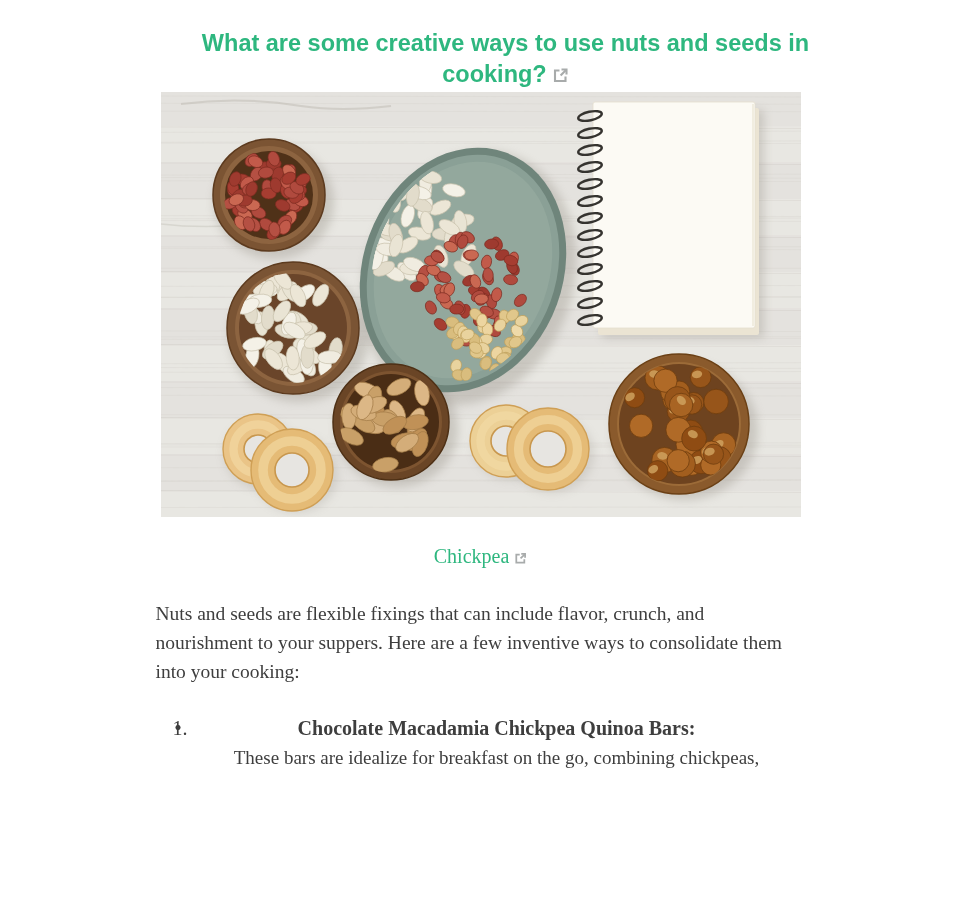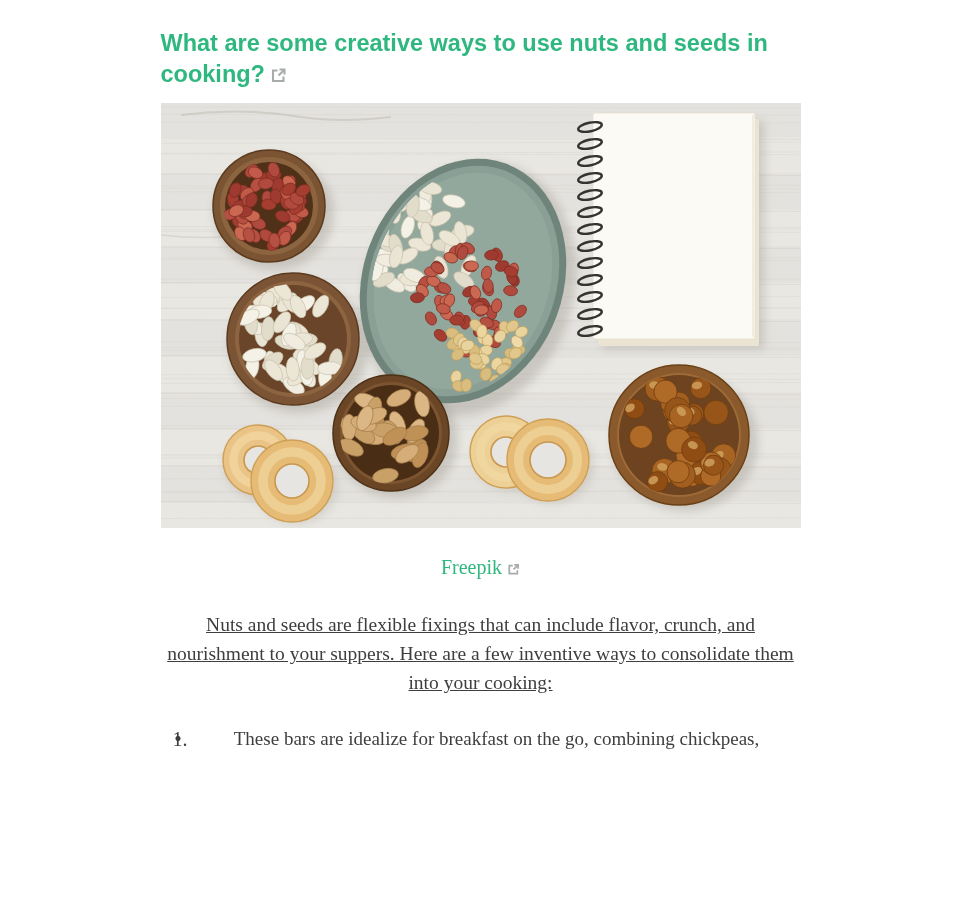--- a/index.html
+++ b/index.html
@@ -13,33 +13,33 @@
   body{
     width:961px;height:900px;overflow:hidden;
     background:var(--page-bg);
     font-family:"Liberation Serif", serif;
     color:var(--text);
   }
   .content{width:640px;margin:0 auto;position:relative;}
   h1.page-title{
     font-family:"Liberation Sans", sans-serif;
     font-weight:700;font-size:23.5px;line-height:31px;
-    margin:28px auto 13px;width:690px;
+    text-align:center;margin:28px auto 2px;width:690px;
   }
   h1.page-title a{color:var(--accent);text-decoration:none;}
   .ext-icon{display:inline-block;vertical-align:baseline;margin-left:5px;}
   .ext-icon svg{display:inline-block;vertical-align:-2px;}
   figure.photo{margin:0;width:640px;height:425px;line-height:0;}
   .caption{
     text-align:center;margin-top:27px;font-size:20px;line-height:24px;
   }
   .caption a{color:var(--accent);text-decoration:none;}
   p.intro{
-    text-align:center;font-size:19.5px;line-height:29px;
-    margin:31px 0 0;width:650px;position:relative;left:-5px;text-decoration:underline;
+    font-size:19.5px;line-height:29px;
+    margin:31px 0 0;width:650px;position:relative;left:-5px;
   }
   ol.num-list,ul.bullet-list{list-style:none;margin:0;padding:0;}
   ol.num-list{margin-top:27px;}
   ul.bullet-list{margin-top:14px;}
   li.list-row{position:relative;padding:0 16px 0 48px;}
   li.list-row + li.list-row{margin-top:4px;}
   .marker{
     position:absolute;left:12px;top:0;
     font-size:20px;line-height:30px;color:var(--text);
   }
@@ -549,38 +549,39 @@
         <circle cx="345" cy="349" r="36" fill="#ecd096" stroke="#cf9f55" stroke-width="1.4"></circle>
         <circle cx="345" cy="349" r="25.5" fill="none" stroke="#f4dca6" stroke-width="8.4" opacity="0.6"></circle>
         <circle cx="345" cy="349" r="15" fill="#e7e5e1" stroke="#c8974e" stroke-width="1.6"></circle>
         <circle cx="387" cy="357" r="41" fill="#e5bb76" stroke="#cf9f55" stroke-width="1.4"></circle>
         <circle cx="387" cy="357" r="29.5" fill="none" stroke="#f4dca6" stroke-width="9.200000000000001" opacity="0.6"></circle>
         <circle cx="387" cy="357" r="18" fill="#e7e5e1" stroke="#c8974e" stroke-width="1.6"></circle>
       </svg>
   </figure>
 
   <div class="caption">
-    <a href="#"><span>Freepik</span><span class="ext-icon"><svg width="13" height="13" viewBox="0 0 17 17">
+    <a href="#"><span>Chickpea</span><span class="ext-icon"><svg width="13" height="13" viewBox="0 0 17 17">
             <path d="M7.5 3.5 H3 V14 H13.5 V9.5" fill="none" stroke="#a8abab" stroke-width="2.3"></path>
             <path d="M9.5 2.5 H14.5 V7.5" fill="none" stroke="#a8abab" stroke-width="2.3"></path>
             <path d="M14 3 L8.6 8.4" fill="none" stroke="#a8abab" stroke-width="2.3"></path>
           </svg></span></a>
   </div>
 
   <p class="intro">Nuts and seeds are flexible fixings that can include flavor, crunch, and nourishment to your suppers. Here are a few inventive ways to consolidate them into your cooking:</p>
 
   <ol class="num-list">
     <li class="list-row">
       <span class="marker">1.</span>
     </li>
   </ol>
 
   <ul class="bullet-list">
     <li class="list-row">
       <span class="marker">•</span>
     </li>
     <li class="list-row">
       <span class="marker">•</span>
+      <strong class="item-heading">Chocolate Macadamia Chickpea Quinoa Bars:</strong>
       <p class="desc"><span>These bars are idealize for breakfast on the go, combining chickpeas,</span></p>
     </li>
   </ul>
 
 </div>
 
 </body></html>

